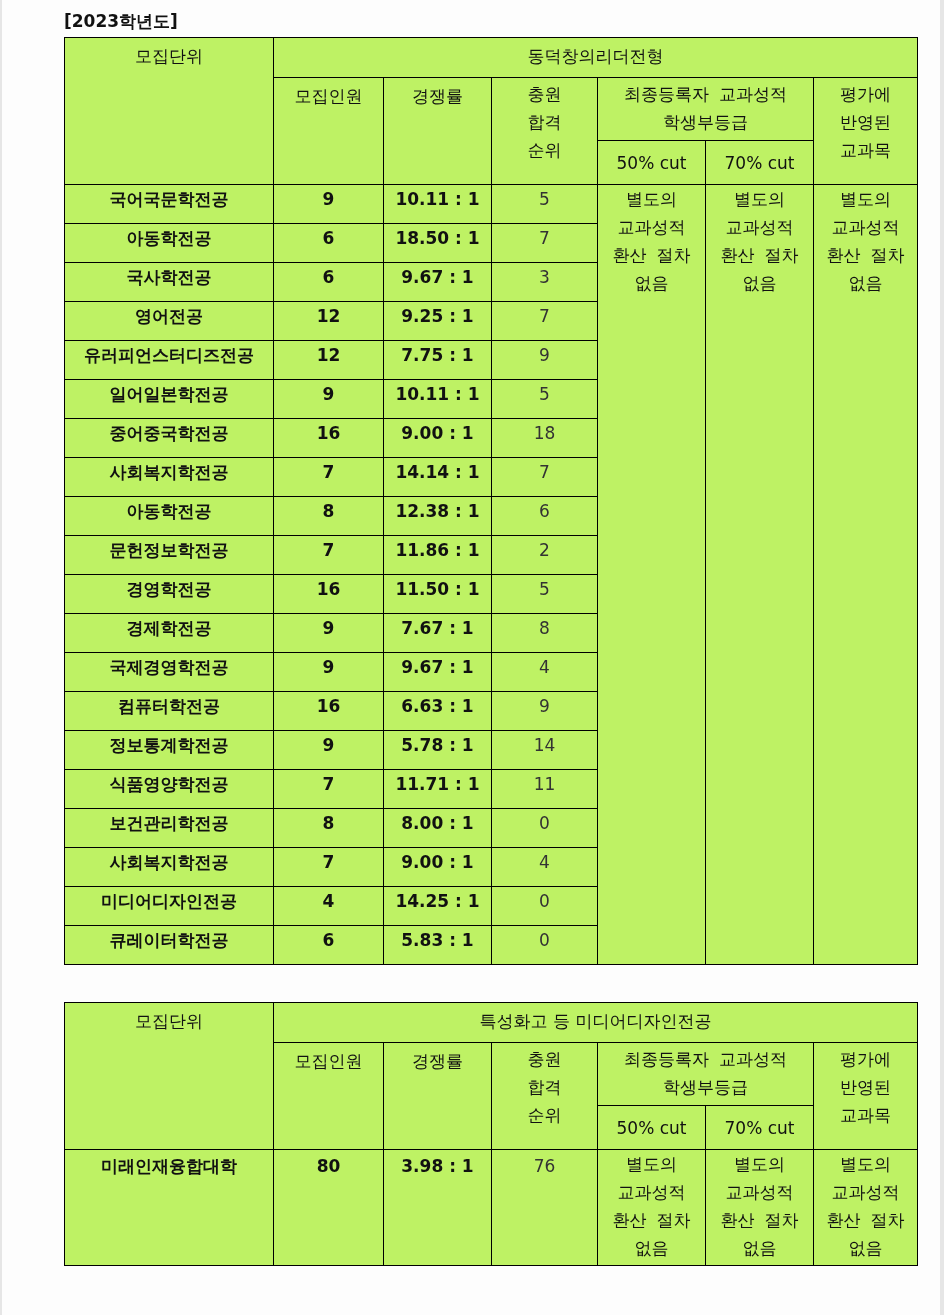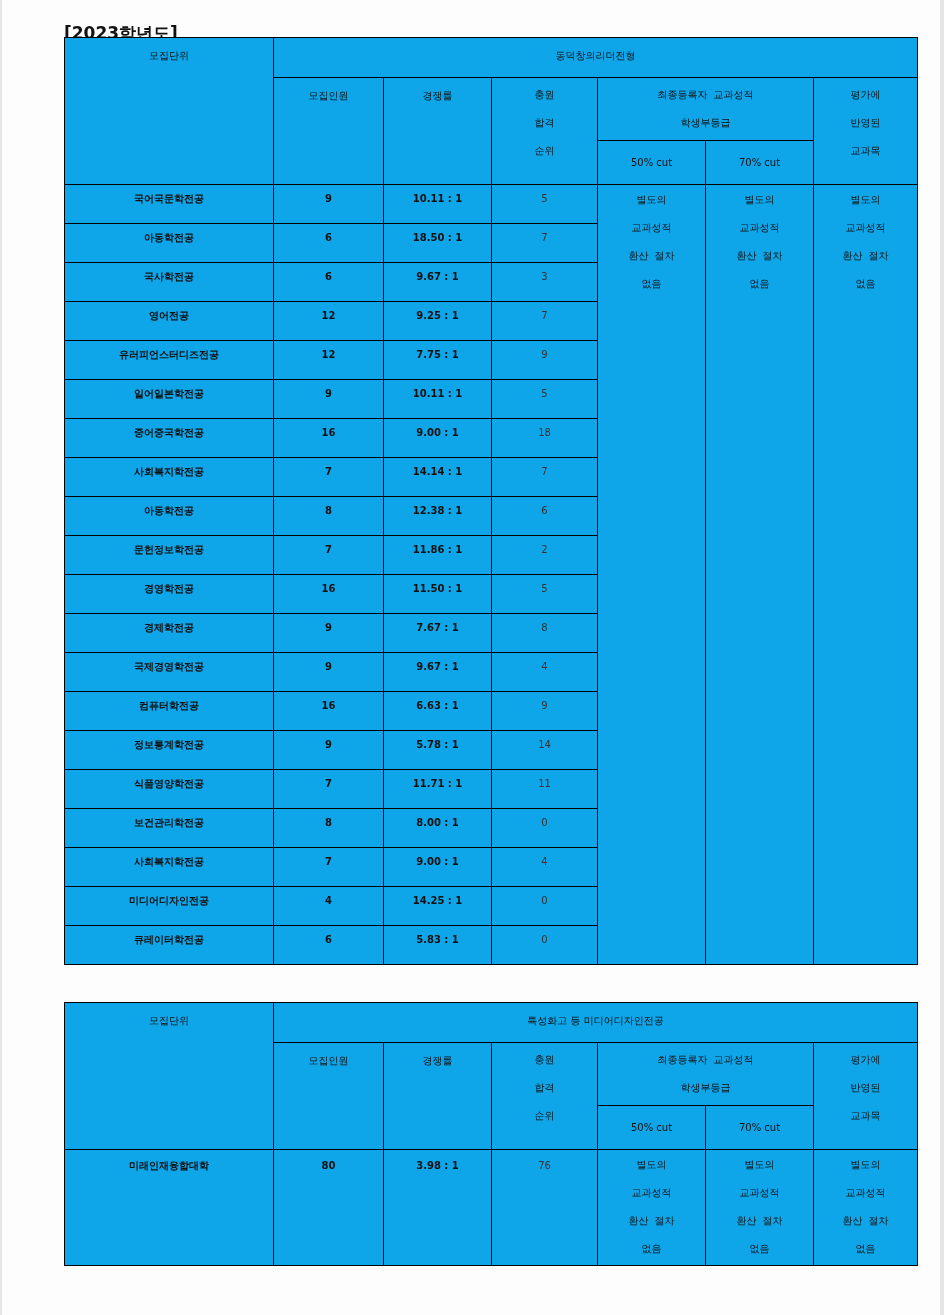--- a/index.html
+++ b/index.html
@@ -13,29 +13,29 @@
     }
     .right-gutter {
       position: absolute; top: 0; right: 0; width: 4px; height: 1315px;
       background: #e6e6e6;
     }
     .left-gutter {
       position: absolute; top: 0; left: 0; width: 2px; height: 1315px;
       background: #e6e6e6;
     }
     .page-title {
-      position: absolute; left: 64px; top: 22px;
+      position: absolute; left: 64px; top: 10px;
       font-size: 17px; font-weight: bold; letter-spacing: 0px;
     }
     table.adm {
       position: absolute; left: 64px;
       border-collapse: collapse;
       table-layout: fixed;
-      font-size: 10px;
-      background: #0ea5e9;
+      font-size: 17px;
+      background: #bef264;
     }
     table.adm td {
       border: 1.5px solid #000;
       text-align: center;
       vertical-align: top;
       padding: 0;
       line-height: 28px;
     }
     .t1 { top: 37px; }
     .t2 { top: 1002px; }

